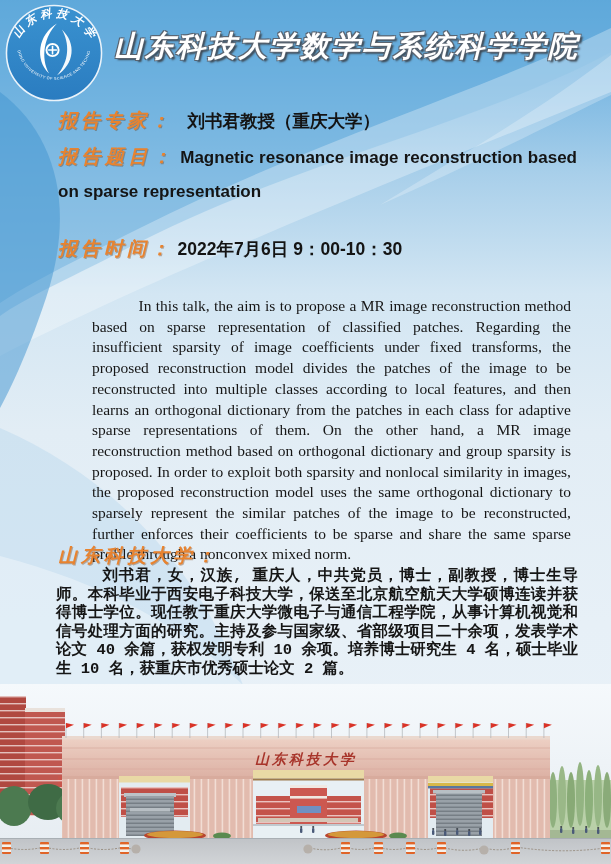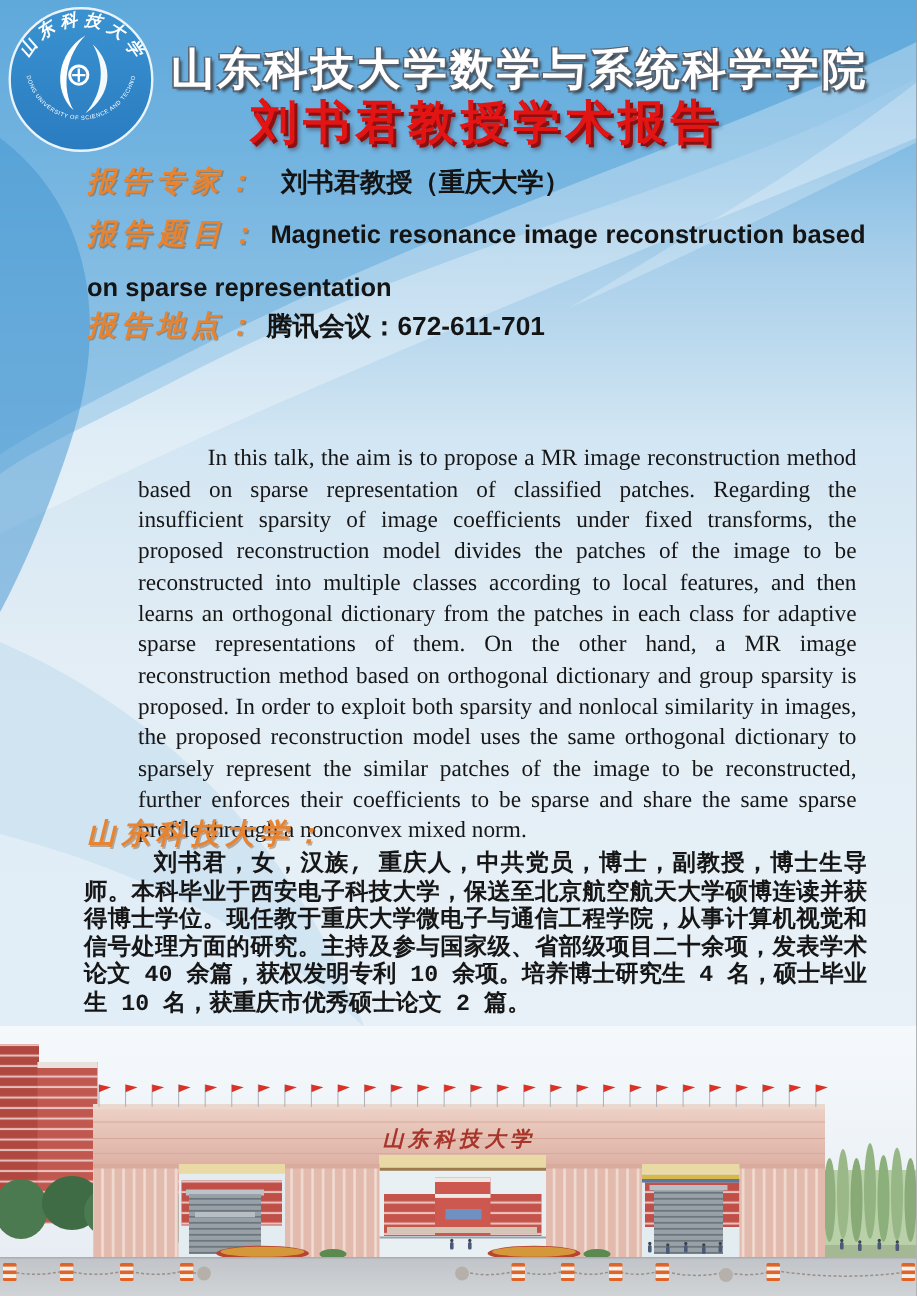--- a/index.html
+++ b/index.html
@@ -11,21 +11,21 @@
     background:linear-gradient(180deg,#5aa5d8 0%,#79b7e2 9%,#a8cfea 20%,#d3e6f3 34%,#e2edf5 50%,#e7f0f7 72%,#eaf2f8 100%);
   }
   .bg-art { position:absolute; left:0; top:0; width:611px; height:864px; }
 
   .logo { position:absolute; left:5px; top:4px; width:98px; height:98px; }
 
   .college-title {
     position:absolute; left:96px; right:14px; top:27px;
     text-align:center;
     font-family:"DejaVu Serif","Liberation Serif",serif;
-    font-weight:bold;
+    font-style:italic; font-weight:bold;
     font-size:29px; letter-spacing:2px; color:#ffffff; white-space:nowrap;
     text-shadow:-1px -1px 0 #5a6470, 1px -1px 0 #5a6470, -1px 1px 0 #5a6470, 2px 2px 2px #3c4650;
   }
   .report-title {
     position:absolute; left:96px; right:58px; top:61px;
     text-align:center; font-weight:bold;
     font-size:31px; letter-spacing:4px; color:#e21414; white-space:nowrap;
     text-shadow:2px 2px 0 #8d1010, 3px 3px 3px rgba(60,10,10,.45);
   }
 
@@ -92,37 +92,36 @@
     <text font-family="'Liberation Sans',sans-serif" font-size="3.9" fill="#ffffff" letter-spacing="0.4">
       <textPath href="#arcBot" startOffset="50%" text-anchor="middle">SHANDONG UNIVERSITY OF SCIENCE AND TECHNOLOGY</textPath>
     </text>
     <path d="M53,20 C34,31 30,57 45,71 C36,55 40,33 53,20 Z" fill="#ffffff"></path>
     <path d="M58,26 C73,40 71,61 53,73 C66,58 66,40 58,26 Z" fill="#ffffff" opacity="0.95"></path>
     <circle cx="48.5" cy="47" r="6.2" fill="none" stroke="#ffffff" stroke-width="2"></circle>
     <path d="M48.5,42.5 V51.5 M44,47 H53" stroke="#ffffff" stroke-width="1.6"></path>
   </svg>
 
   <div class="college-title">山东科技大学数学与系统科学学院</div>
-  <div class="report-title">刘书君教授学术报告</div>
 
   <div class="row" id="row-speaker">
     <span class="lbl">报告专家：</span><span class="gap"></span>
     <span class="val">刘书君教授（重庆大学）</span>
   </div>
 
   <div class="row" id="row-topic">
     <span class="lbl">报告题目：</span>
     <span class="val val-en">Magnetic resonance image reconstruction based on sparse representation</span>
   </div>
 
-  <div class="row" id="row-venue">
-    <span class="lbl">报告地点：</span>
-    <span class="val">腾讯会议：672-611-701</span>
+
+  <div class="row" id="row-time">
+    <span class="lbl">报告时间：</span>
+    <span class="val">2022年7月6日 9：00-10：30</span>
   </div>
-
 
 
   <div class="abstract">In this talk, the aim is to propose a MR image reconstruction method based on sparse representation of classified patches. Regarding the insufficient sparsity of image coefficients under fixed transforms, the proposed reconstruction model divides the patches of the image to be reconstructed into multiple classes according to local features, and then learns an orthogonal dictionary from the patches in each class for adaptive sparse representations of them. On the other hand, a MR image reconstruction method based on orthogonal dictionary and group sparsity is proposed. In order to exploit both sparsity and nonlocal similarity in images, the proposed reconstruction model uses the same orthogonal dictionary to sparsely represent the similar patches of the image to be reconstructed, further enforces their coefficients to be sparse and share the same sparse profile through a nonconvex mixed norm.</div>
 
   <div class="row bio-label">
     <span class="lbl">山东科技大学：</span>
   </div>
   <div class="bio">刘书君，女，汉族, 重庆人，中共党员，博士，副教授，博士生导师。本科毕业于西安电子科技大学，保送至北京航空航天大学硕博连读并获得博士学位。现任教于重庆大学微电子与通信工程学院，从事计算机视觉和信号处理方面的研究。主持及参与国家级、省部级项目二十余项，发表学术论文 40 余篇，获权发明专利 10 余项。培养博士研究生 4 名，硕士毕业生 10 名，获重庆市优秀硕士论文 2 篇。</div>
 
   <svg class="photo" viewBox="0 0 611 180">

